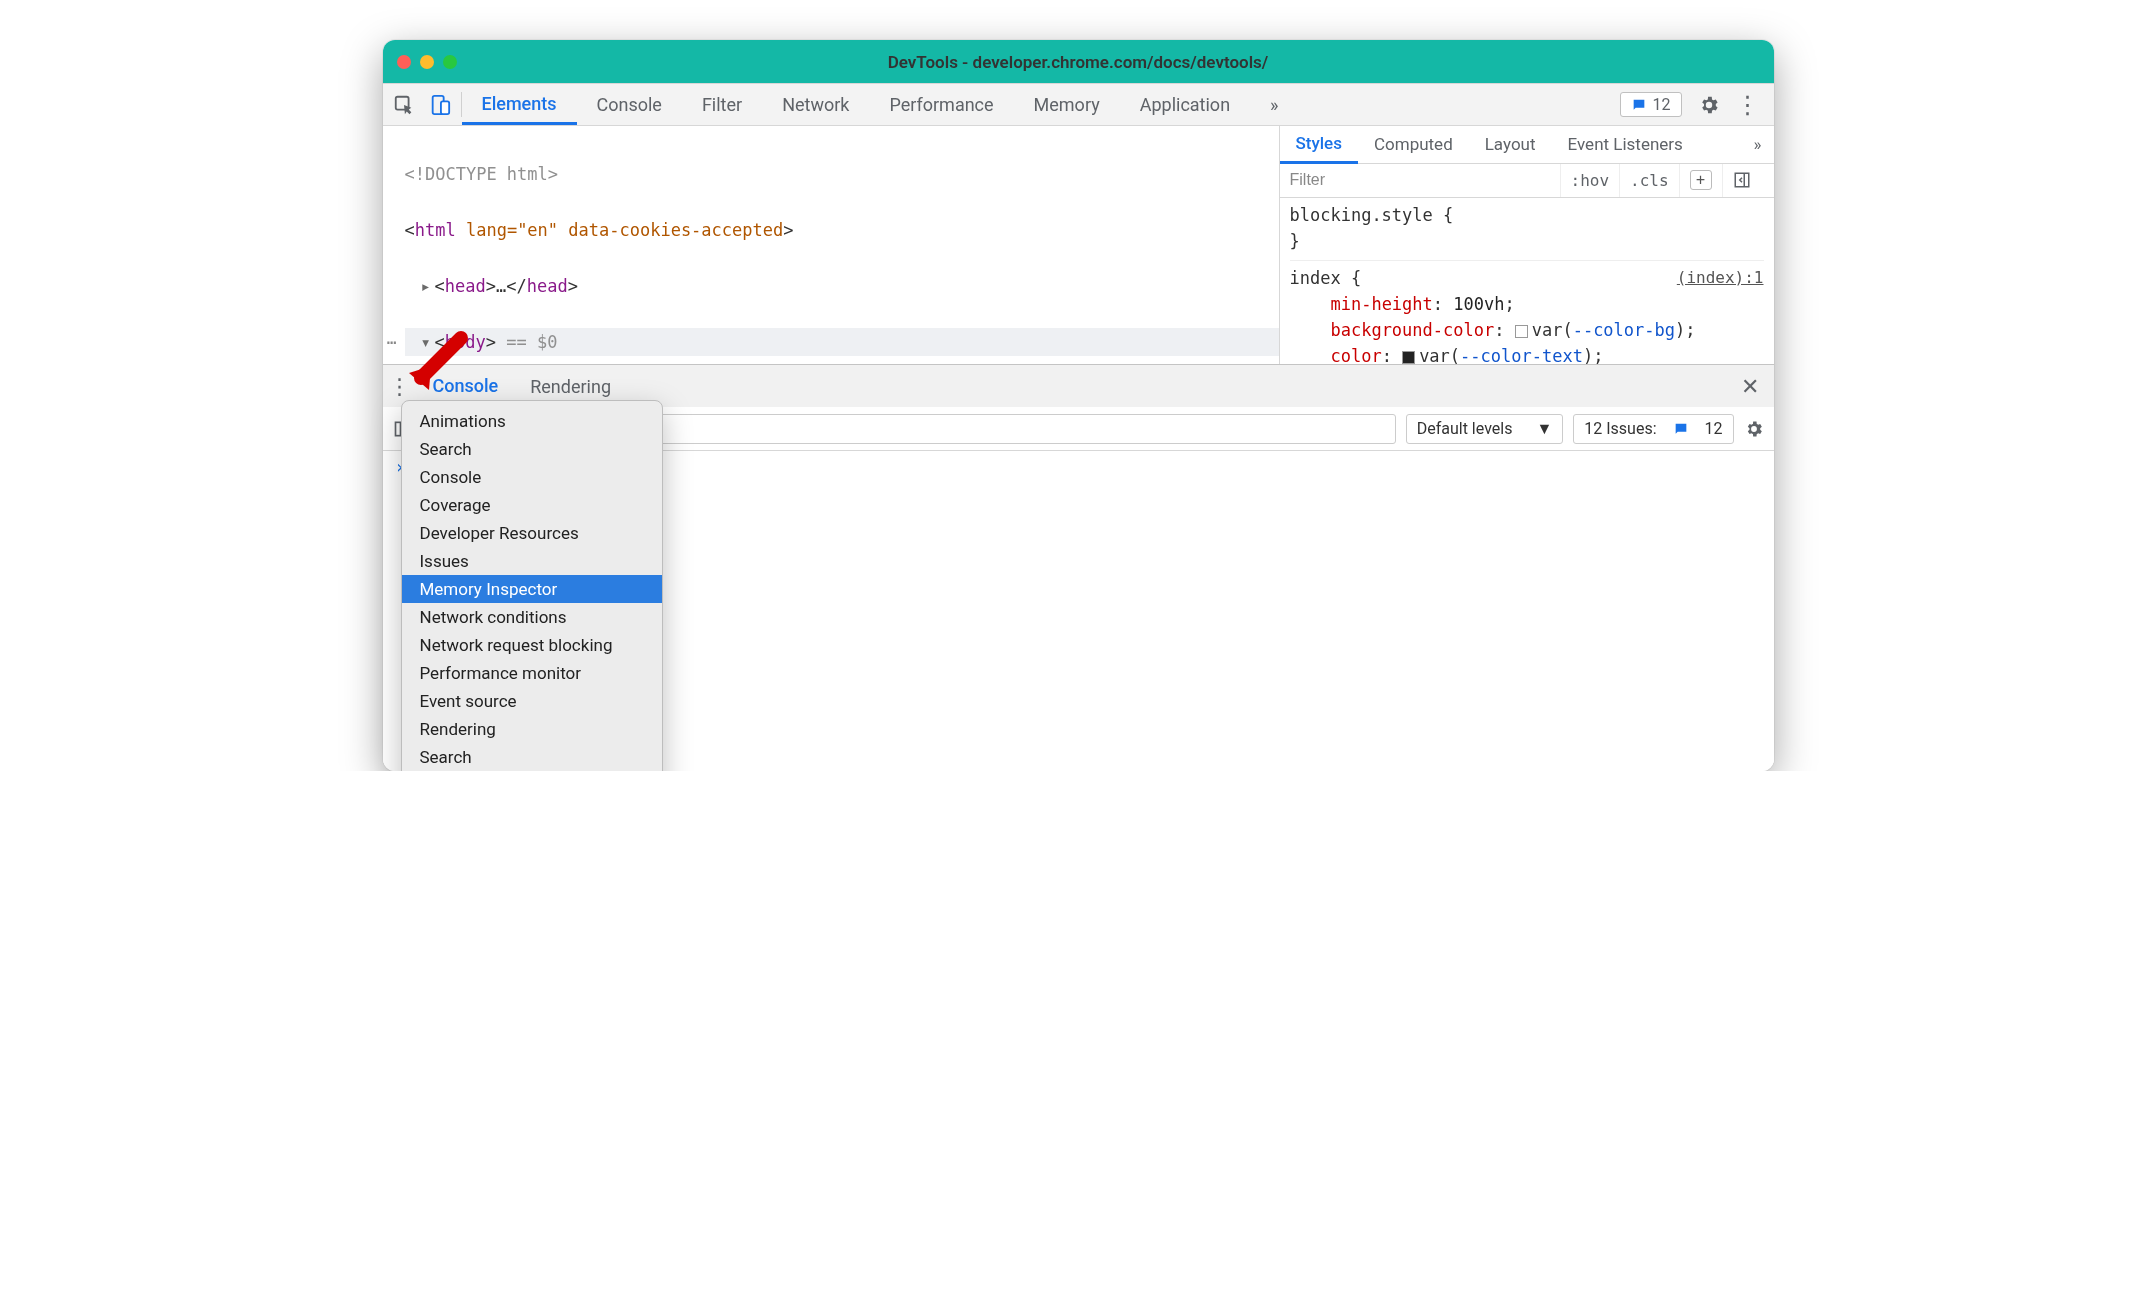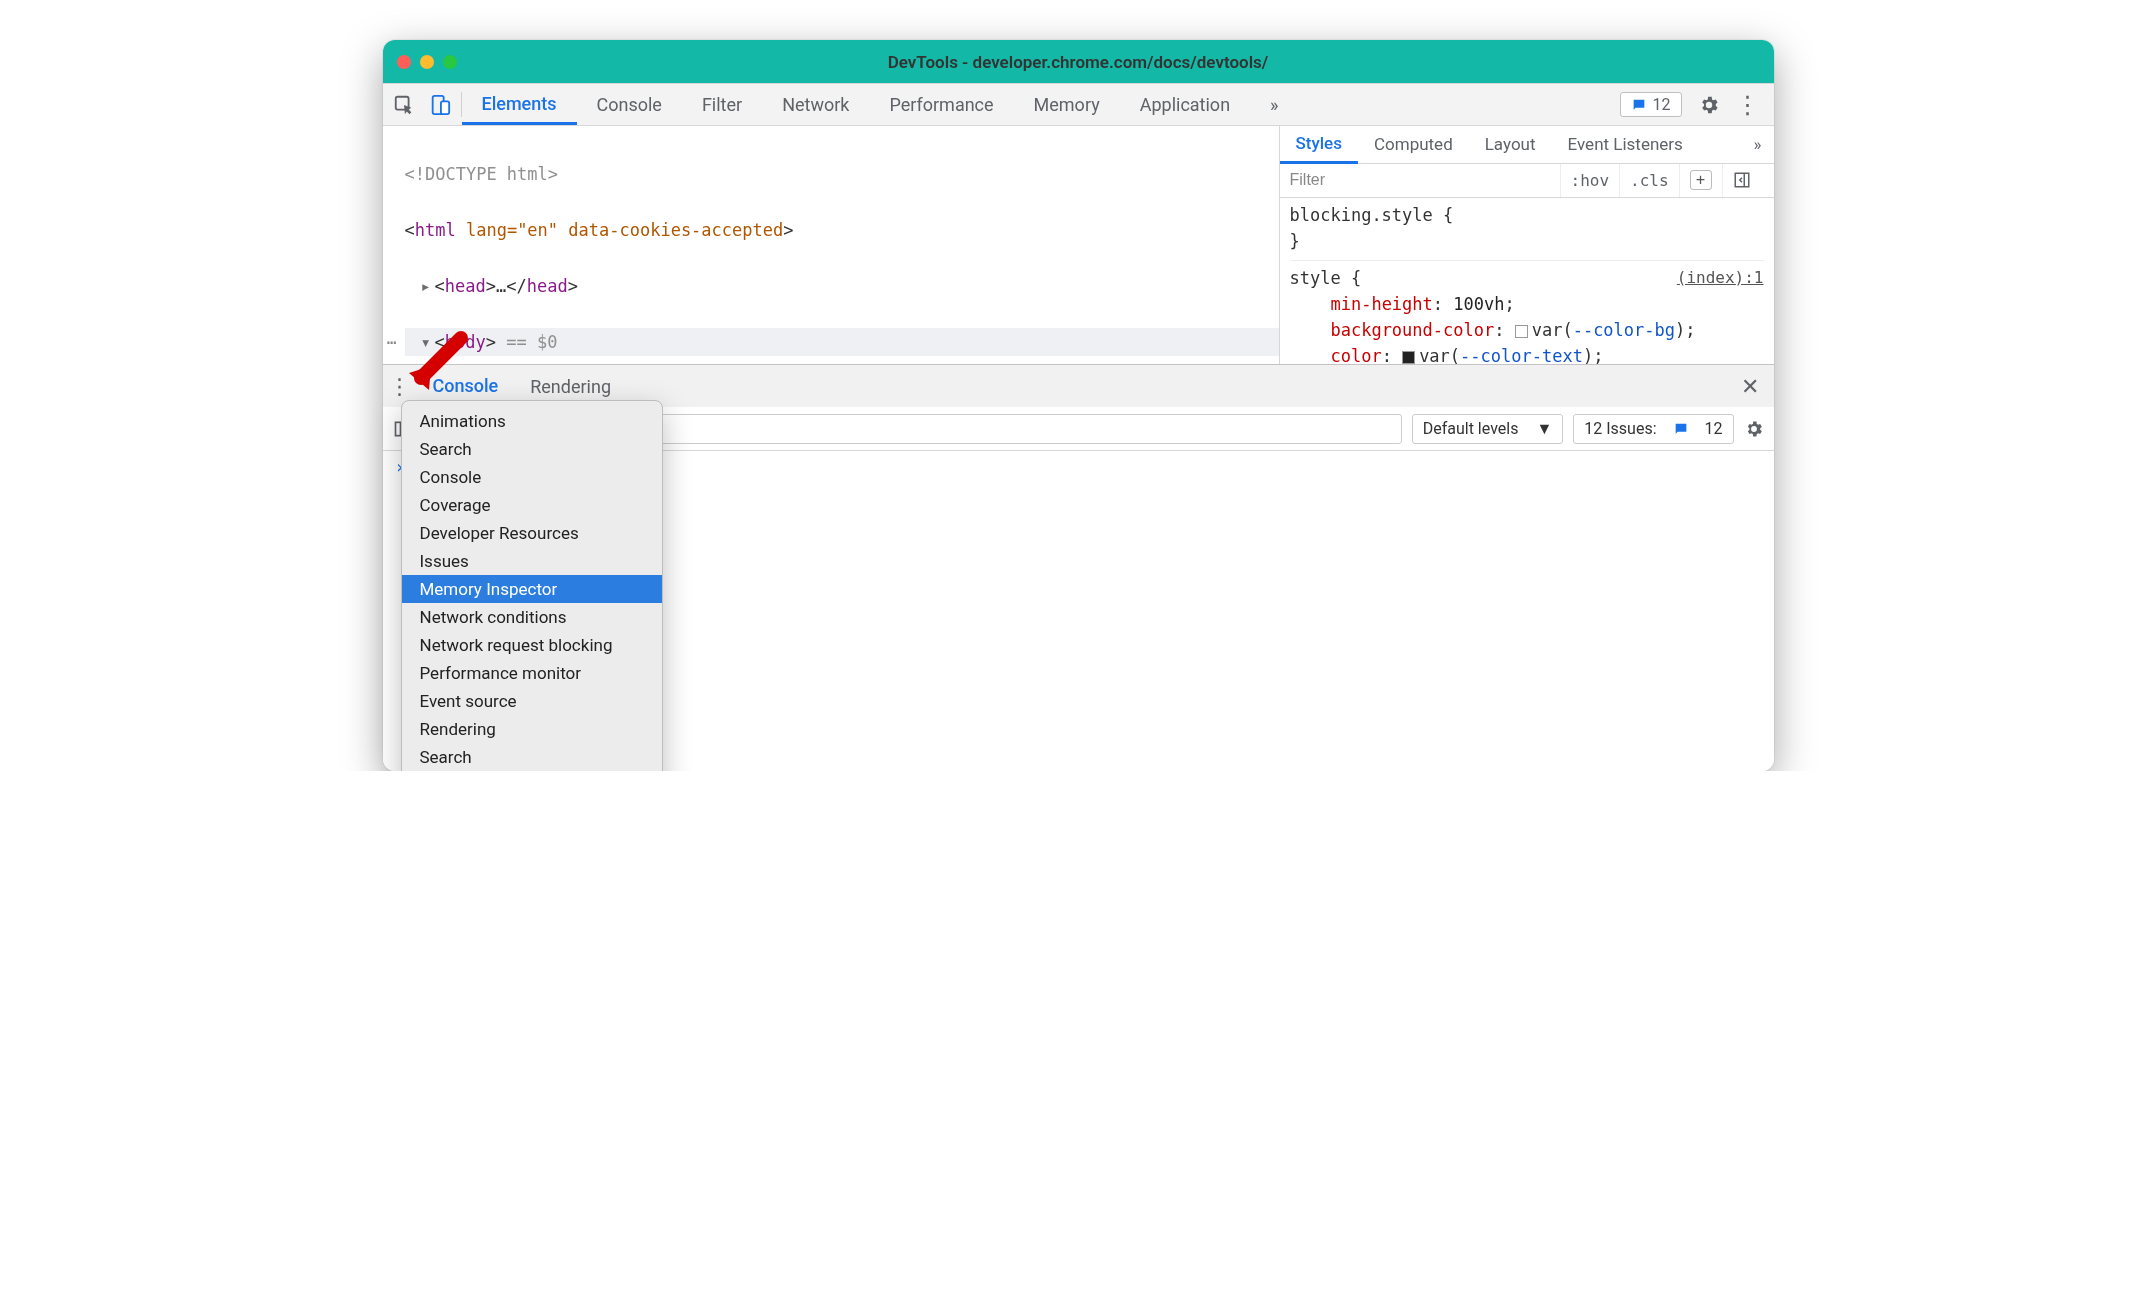--- a/index.html
+++ b/index.html
@@ -84,21 +84,21 @@
   .swatch{display:inline-block;width:13px;height:13px;border:1px solid #999;vertical-align:middle;margin-right:4px;}
   
   .drawer { border-top:1px solid #c4c4c4; }
   .d-tabs { height:42px; display:flex; align-items:center; background:#f1f1f1; position:relative;}
   .d-more { width:34px; display:flex; justify-content:center; color:#5f6368; cursor:pointer; font-size:22px;}
   .d-tab{ padding:0 16px; height:100%; display:flex; align-items:center; color:#5f6368; cursor:pointer;}
   .d-tab.active{ color:#1a73e8; border-bottom:3px solid #1a73e8; margin-bottom:-1px; font-weight:500;}
   .d-close{ margin-left:auto; padding:0 14px; color:#5f6368; font-size:22px; cursor:pointer;}
   .d-toolbar{ height:44px; display:flex; align-items:center; border-bottom:1px solid #d7d7d7; gap:10px; padding:0 10px; position:relative;}
   .d-toolbar input{ flex:1; border:1px solid #ccc; border-radius:3px; height:30px; padding:0 10px; font-size:16px; outline:none;}
-  .d-levels{ border:1px solid #ccc; border-radius:3px; height:30px; padding:0 10px; display:flex; align-items:center; gap:18px; font-size:16px; color:#333; background:#fff;}
+  .d-levels{ border:1px solid #ccc; border-radius:3px; height:30px; padding:0 10px; display:flex; align-items:center; gap:24px; font-size:16px; color:#333; background:#fff;}
   .d-issues{ border:1px solid #ccc; border-radius:3px; height:30px; padding:0 10px; display:flex; align-items:center; gap:16px; font-size:16px; color:#333; background:#fff;}
   .d-body{ height:320px; background:#fff; border-radius:0 0 12px 12px; position:relative;}
   .prompt{ color:#1a73e8; font-family:ui-monospace,Menlo,monospace; font-size:17px; padding:6px 12px;}
   
   .ctx-menu{
     position:absolute;
     left:18px; top:360px;
     width:262px;
     background:#ececec;
     border:1px solid #bdbdbd;
@@ -209,21 +209,21 @@
               <path d="M15 3v18"></path>
               <path d="M12 9l-3 3 3 3"></path>
             </svg>
         </div>
       </div>
       <div class="r-styles">
         <div><span>blocking.style {</span></div>
         <div><span>}</span></div>
         <div class="r-rule">
           <span class="srcref">(index):1</span>
-          <span>style {</span><br>
+          <span>index {</span><br>
           &nbsp;&nbsp;&nbsp;&nbsp;<span class="prop">min-height</span>: <span class="val">100vh</span>;<br>
           &nbsp;&nbsp;&nbsp;&nbsp;<span class="prop">background-color</span>: <span class="swatch"></span>var(<span class="var">--color-bg</span>);<br>
           &nbsp;&nbsp;&nbsp;&nbsp;<span class="prop">color</span>: <span class="swatch" style="background:#222"></span>var(<span class="var">--color-text</span>);
         </div>
       </div>
     </div>
   </div>
 
   <div class="drawer">
     <div class="d-tabs">

